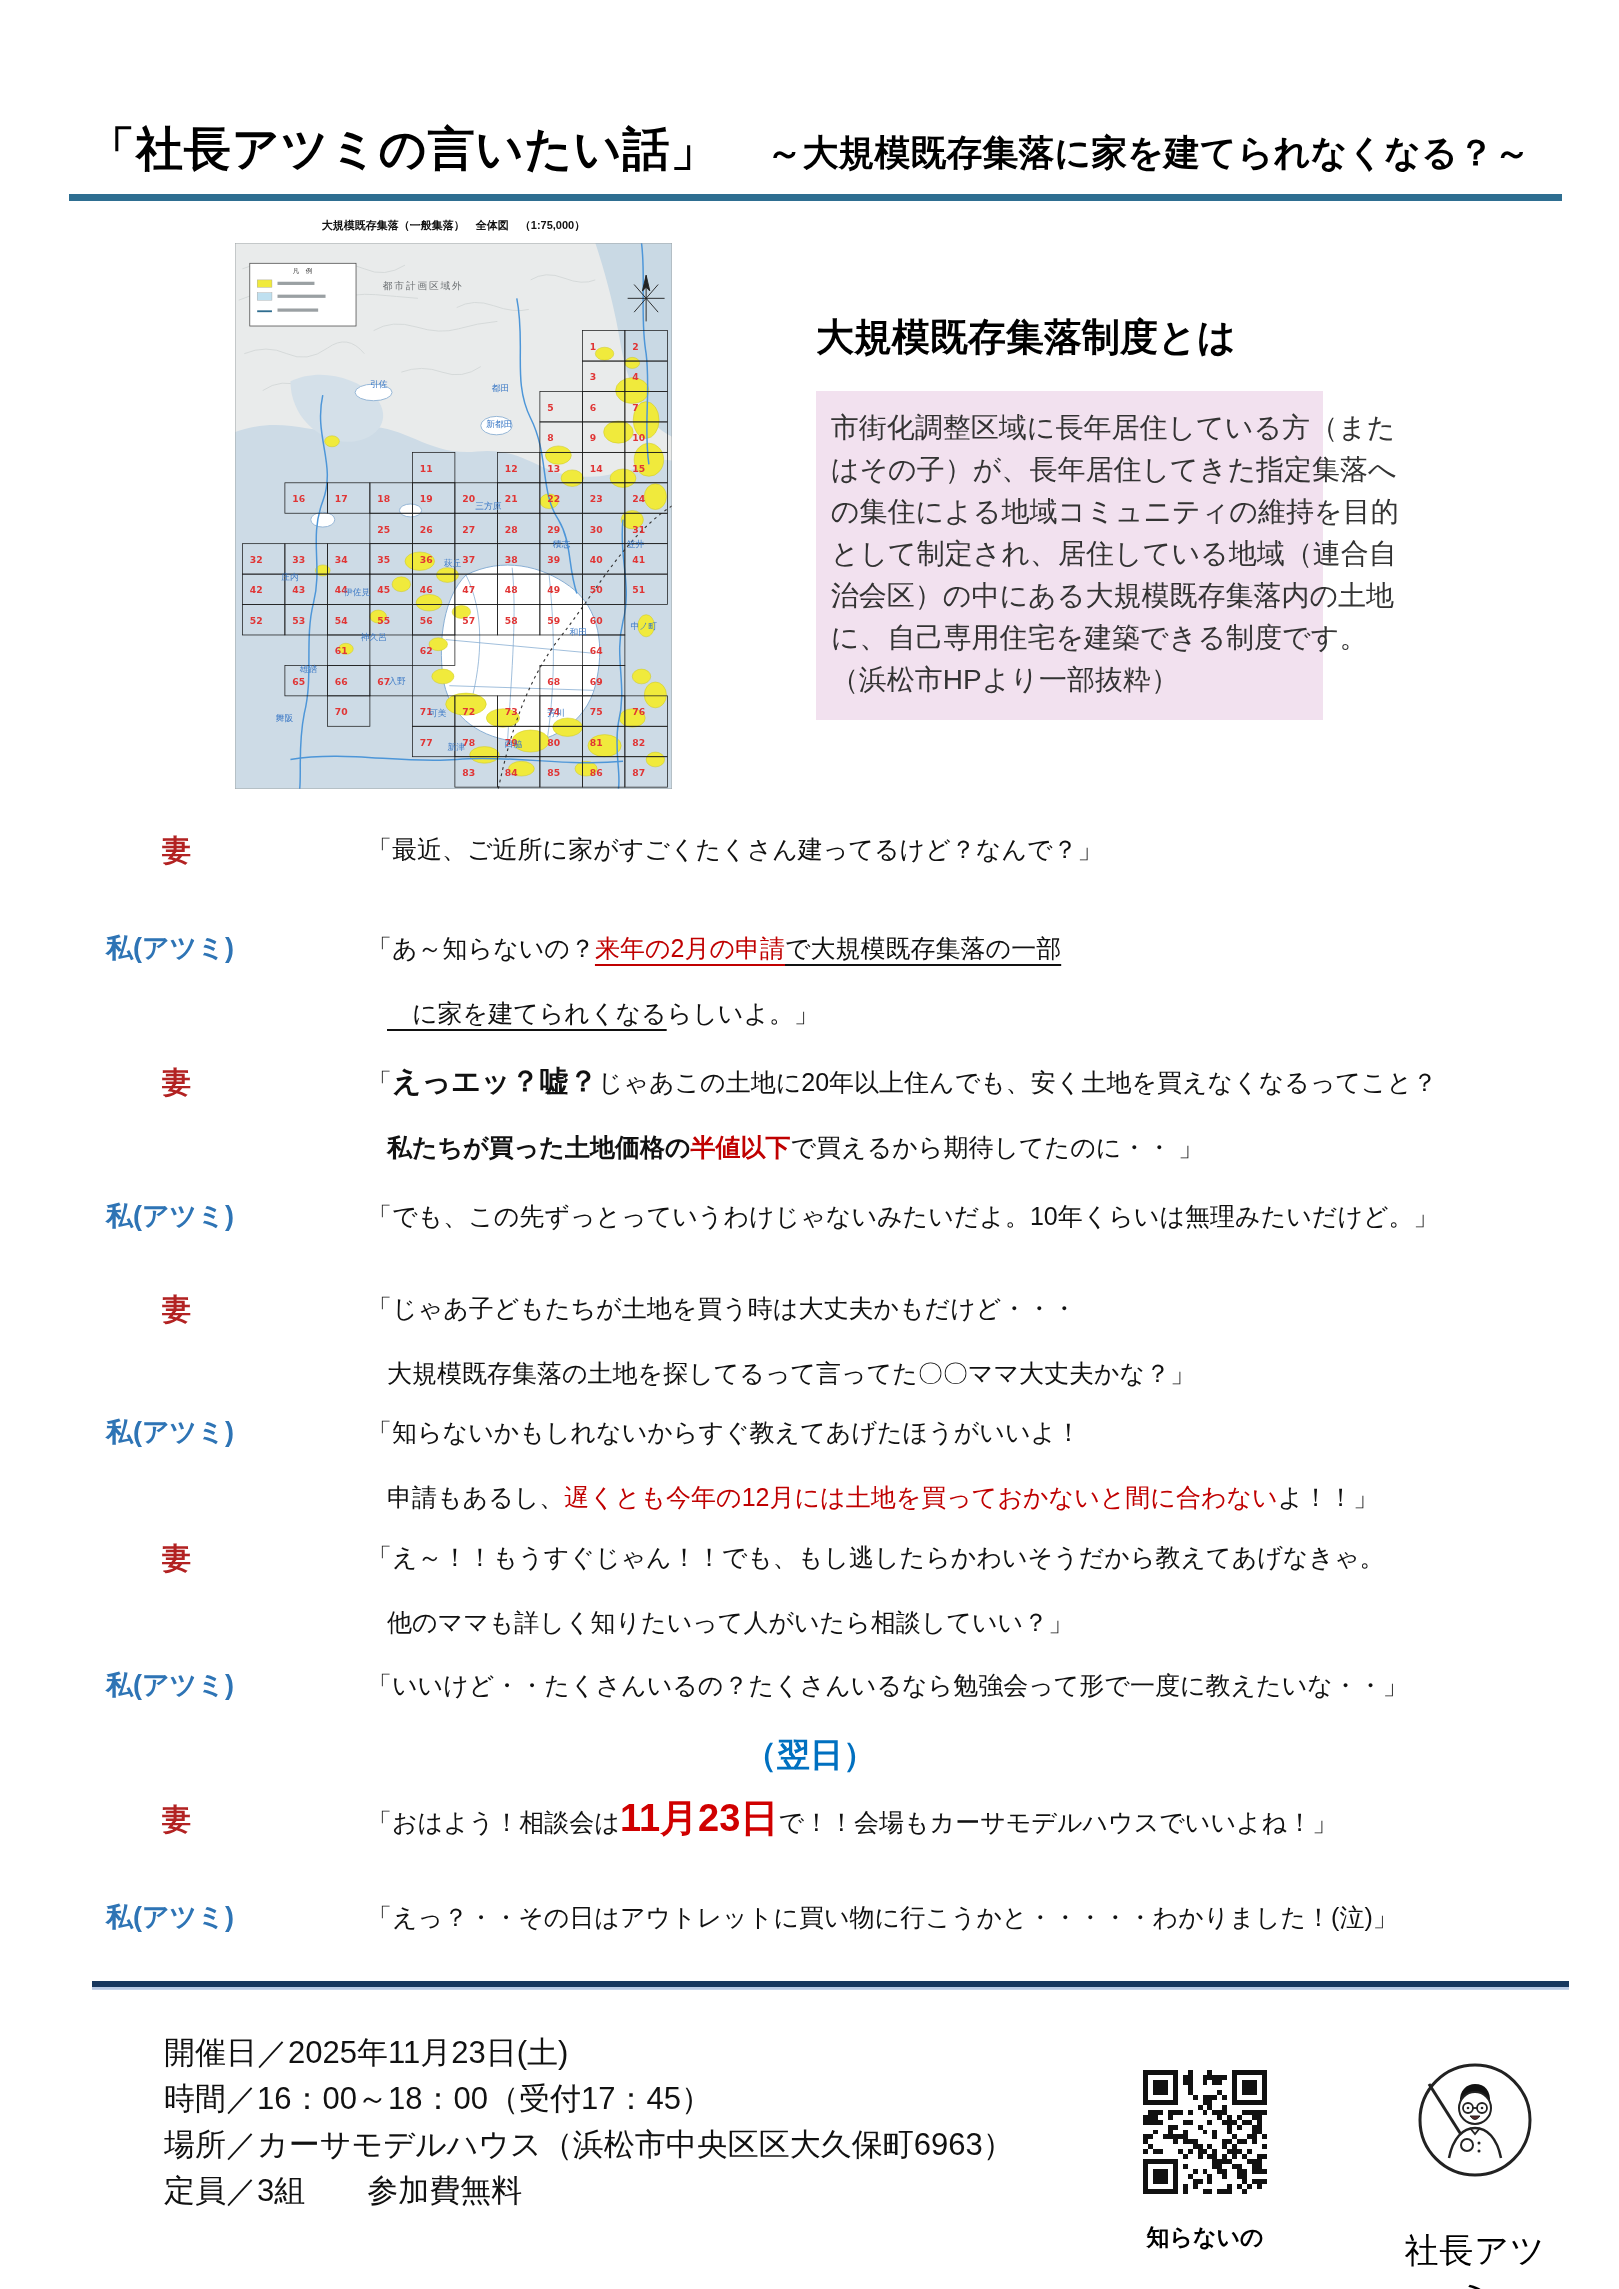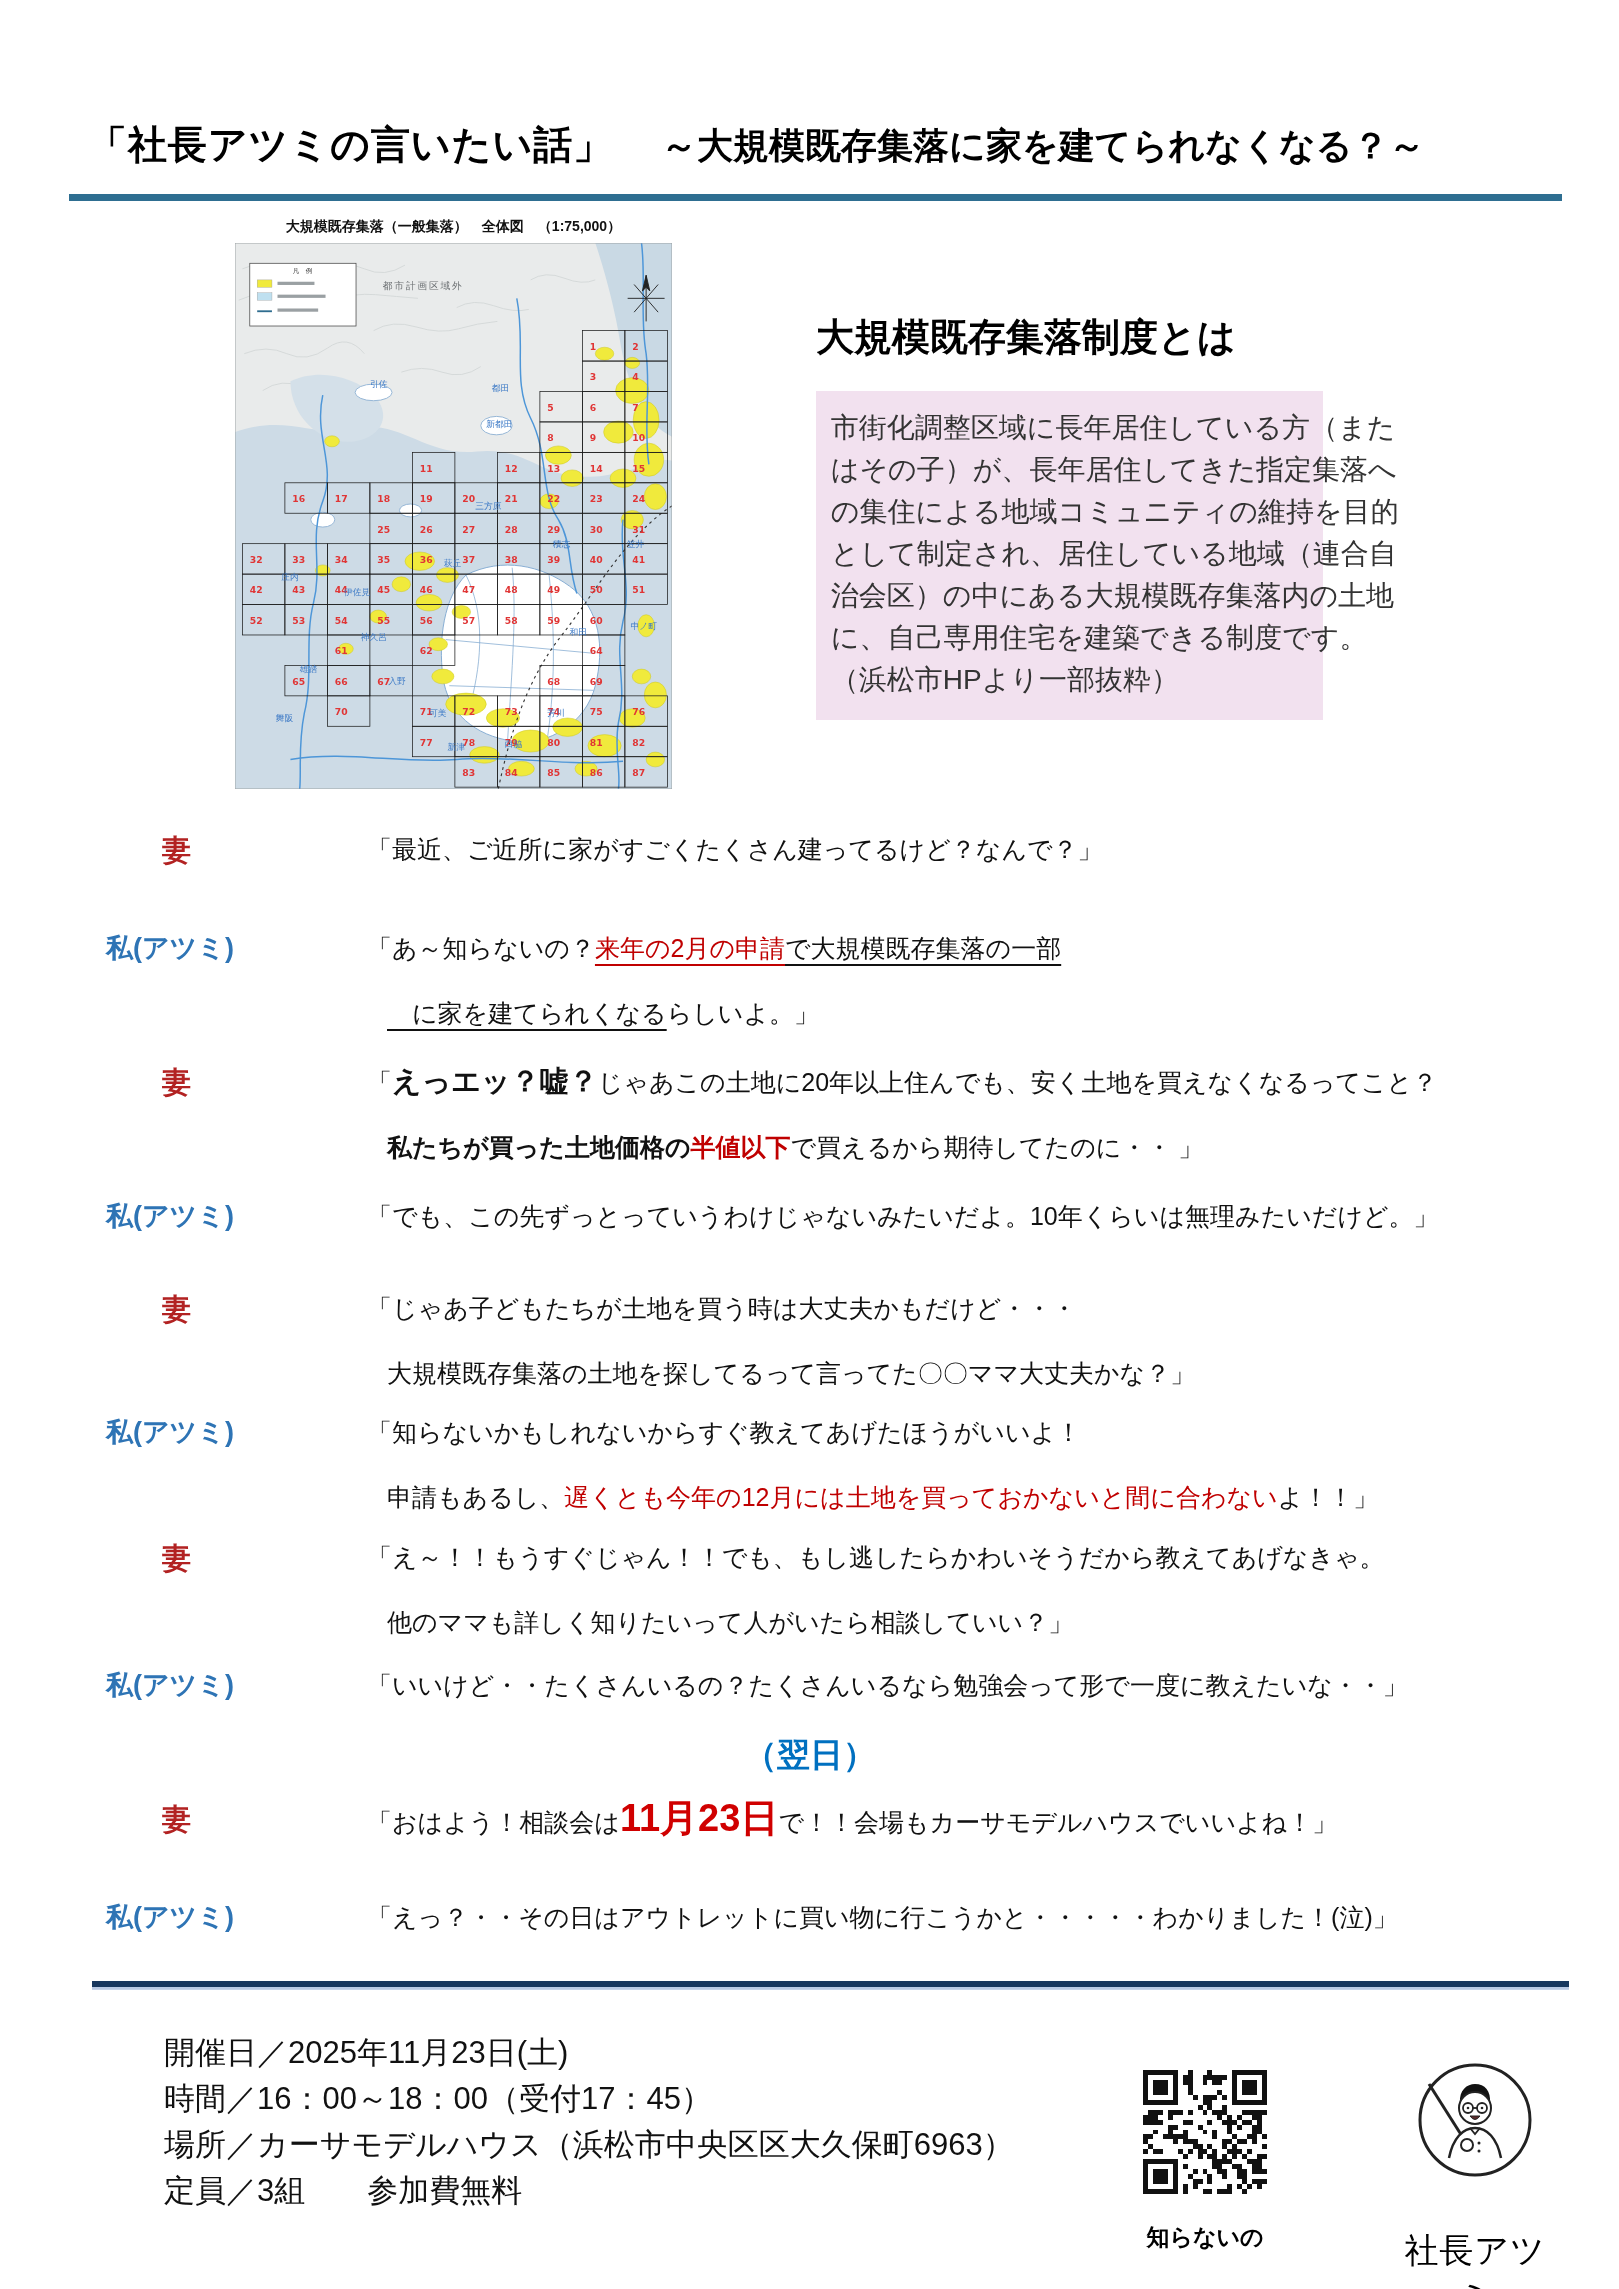--- a/index.html
+++ b/index.html
@@ -1,29 +1,29 @@
 <!DOCTYPE html>
 <html style="--accent_red: #C00000; --speaker_red: #B22222; --speaker_blue: #2E74B5; --interlude_blue: #0070C0; --divider_teal: #2E6E91; --divider_navy: #17375E; --about_bg: #F2E1EF; --map_yellow: #F0EA3C; --map_blue_area: #C9D9E4;font-size:14.8px"><head>
 <meta charset="utf-8">
 <style>
   html,body{margin:0;padding:0;background:#ffffff;}
   .page{position:relative;width:1620px;height:2290px;background:#fff;overflow:hidden;
         font-family:"Liberation Sans","DejaVu Sans",sans-serif;color:#111;}
 
   
   .hdr{position:absolute;left:88px;top:118px;display:flex;align-items:baseline;gap:48px;white-space:nowrap;}
-  .title{font-size:39px;font-weight:700;letter-spacing:0.9px;color:#000;}
+  .title{font-size:47px;font-weight:700;letter-spacing:0.9px;color:#000;}
   .subtitle{font-size:36px;font-weight:700;color:#000;}
   .rule{position:absolute;}
   .rule-teal{left:69px;top:194px;width:1493px;height:6.5px;background:var(--divider_teal,#2E6E91);}
   .rule-navy{left:92px;top:1981px;width:1477px;height:5.5px;background:var(--divider_navy,#17375E);box-shadow:0 2.8px 0 #B8C9E4;}
 
   
   .map-title{position:absolute;left:226px;top:218px;width:455px;text-align:center;
-             font-size:14px;font-weight:600;color:#111;}
+             font-size:11px;font-weight:600;color:#111;}
   .map{position:absolute;left:235px;top:243px;width:437px;height:546px;background:#E9EBEB;}
   .map text{font-family:"DejaVu Sans",sans-serif;}
   #map-cells rect{fill:none;stroke:#1b1b1b;stroke-width:.8;}
   #map-cells text{fill:#E03535;font-size:10px;font-weight:600;}
   #map-labels text{fill:#3D7AC6;font-size:9.5px;}
   #map-labels text.glabel{fill:#6b6f72;font-size:10.5px;letter-spacing:2px;}
   .legend-title{fill:#333;font-size:7px;}
 
   
   .about-heading{position:absolute;left:816px;top:312px;width:628px;text-align:left;

